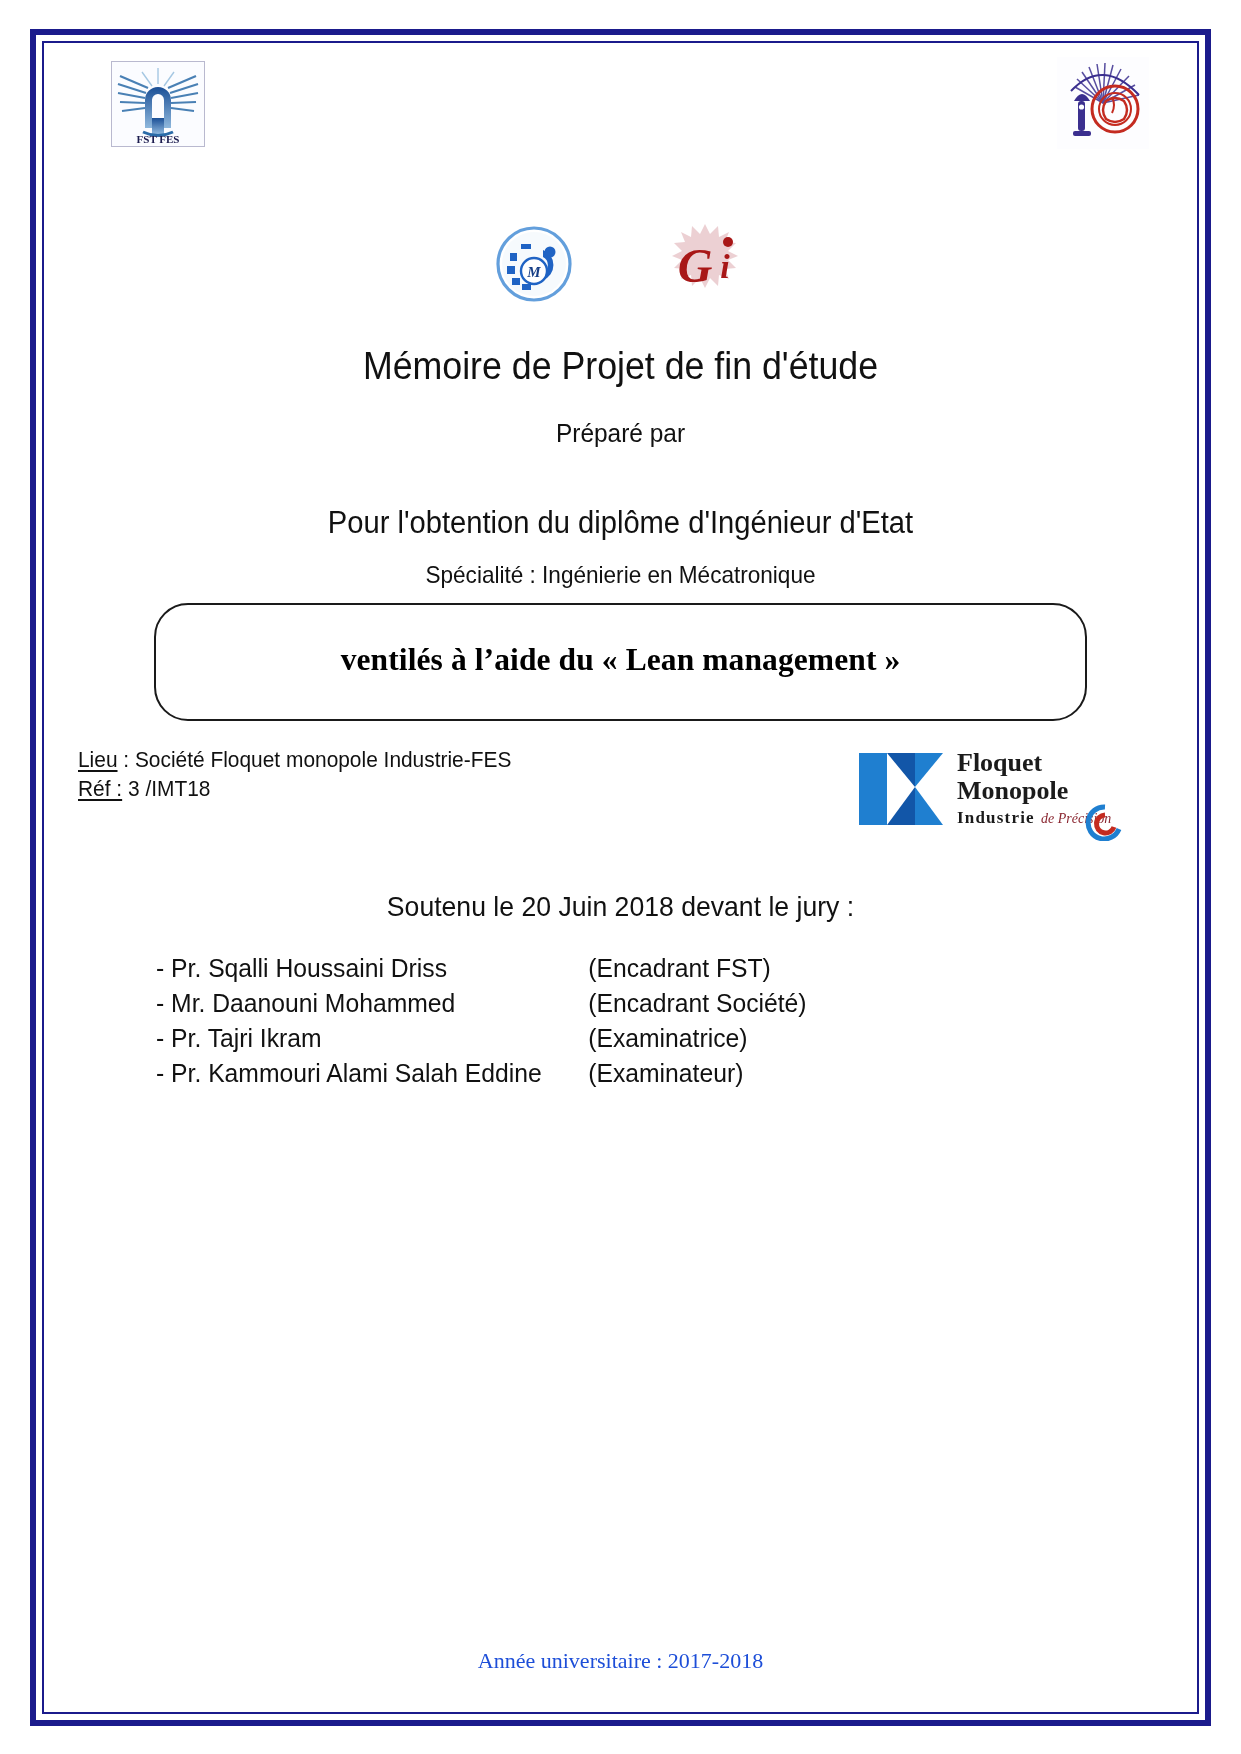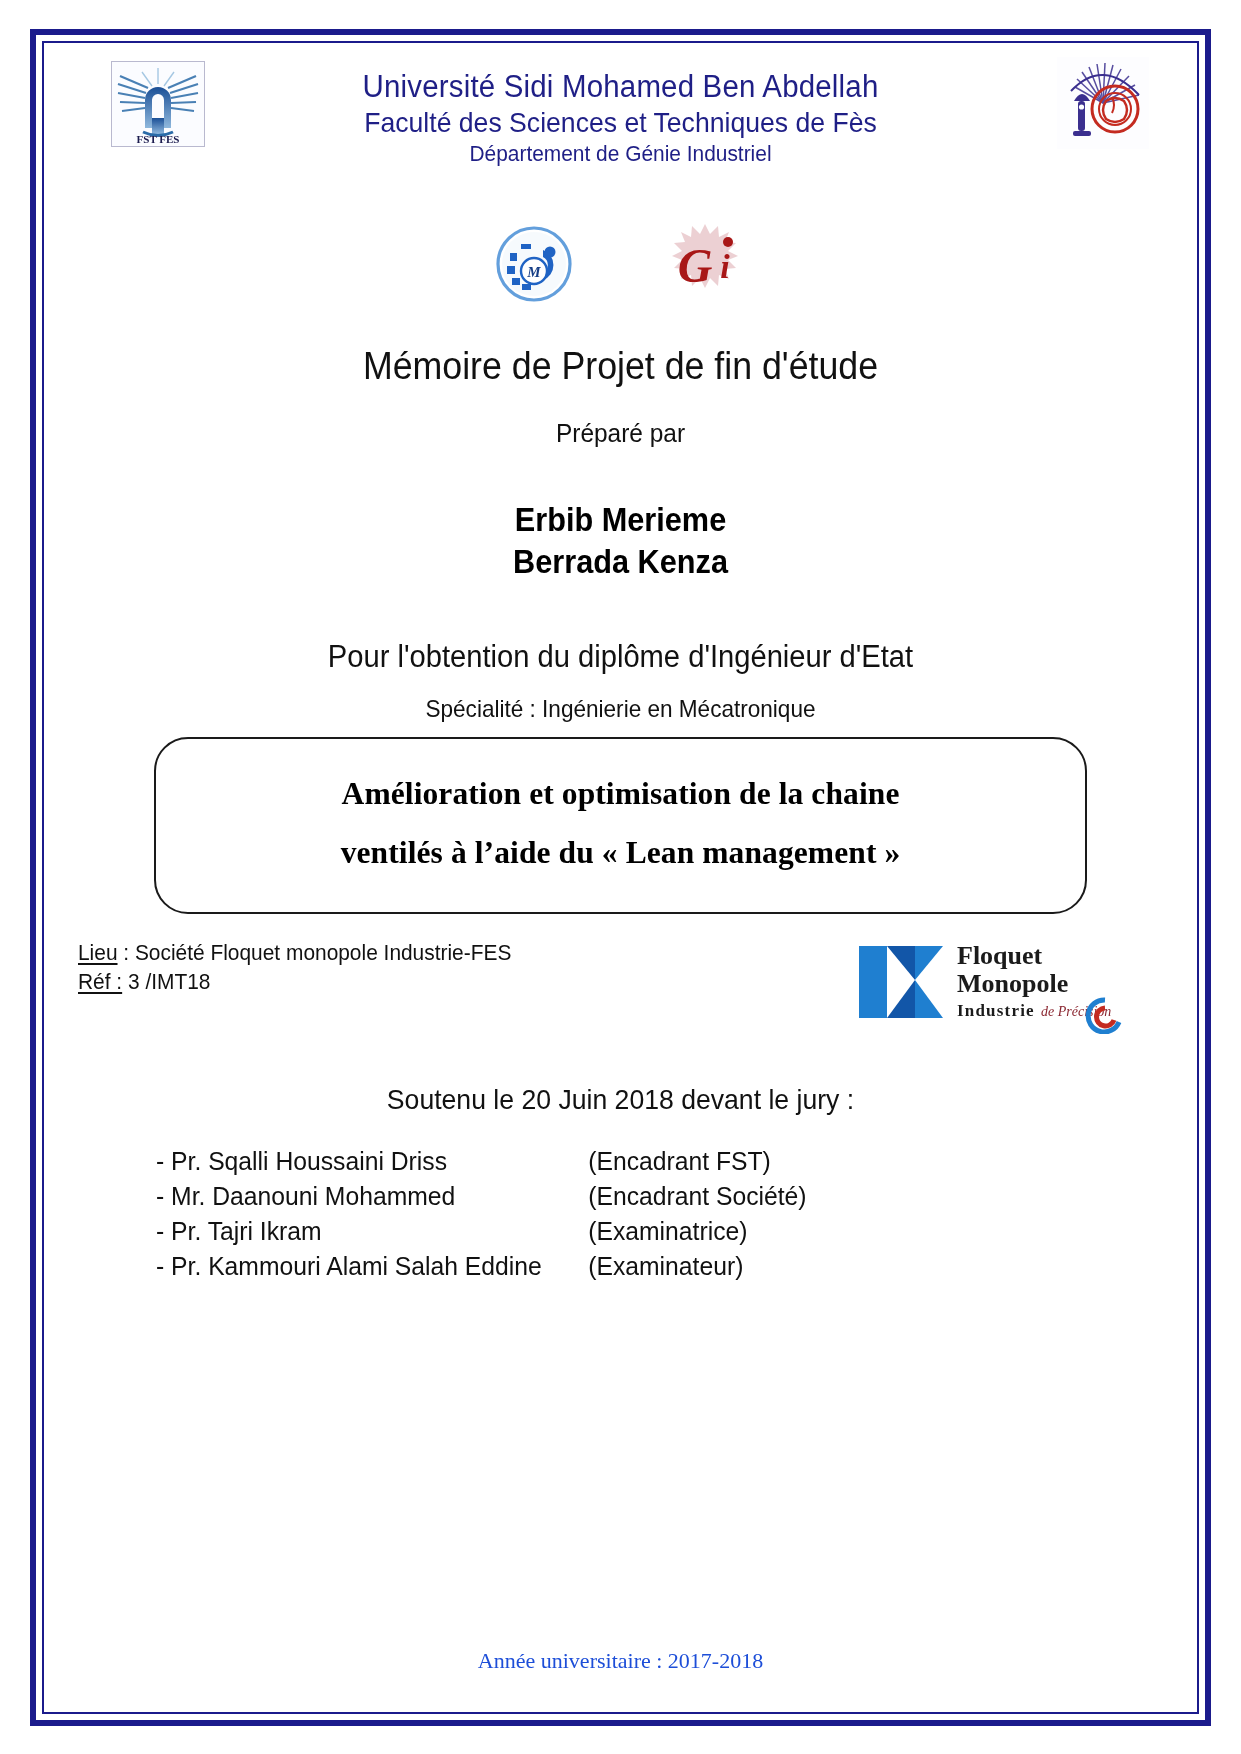--- a/index.html
+++ b/index.html
@@ -179,25 +179,20 @@
               <path d="M46 6 L46 22"></path>
               <path d="M62 10 L52 24"></path>
           </g>
           <path d="M33 66 L33 38 a13 13 0 0 1 26 0 L59 66 L52 66 L52 38 a6 6 0 0 0 -12 0 L40 66 Z" fill="url(#gfst)"></path>
           <rect x="40" y="56" width="12" height="16" fill="url(#gfst)"></rect>
           <path d="M31 70 q15 7 30 0" stroke="#2a6ba8" stroke-width="3" fill="none"></path>
           <text x="46" y="81" font-family="Liberation Serif, serif" font-size="11" font-weight="bold" fill="#1b1b4e" text-anchor="middle">FST FES</text>
         </svg>
       </div>
 
-      <div class="uni-block">
-        <div class="uni-line1">Université Sidi Mohamed Ben Abdellah</div>
-        <div class="uni-line2">Faculté des Sciences et Techniques de Fès</div>
-        <div class="uni-line3">Département de Génie Industriel</div>
-      </div>
 
       <div class="logo-usmba">
         <svg viewBox="0 0 92 92" width="92" height="92">
           <rect x="0" y="0" width="92" height="92" fill="#fdfdff"></rect>
           <g stroke="#3b2f8f" stroke-width="1.5" opacity=".85">
             <path d="M46 46 L18 30"></path>
               <path d="M46 46 L20 22"></path>
               <path d="M46 46 L25 15"></path>
             <path d="M46 46 L32 10"></path>
               <path d="M46 46 L40 7"></path>
@@ -252,31 +247,26 @@
           <text x="36" y="62" font-family="Liberation Serif, serif" font-size="48" font-style="italic" font-weight="bold" fill="#a81717" text-anchor="middle">G</text>
           <text x="66" y="58" font-family="Liberation Serif, serif" font-size="34" font-style="italic" font-weight="bold" fill="#a81717" text-anchor="middle">i</text>
           <circle cx="69" cy="22" r="5" fill="#a81717"></circle>
         </svg>
       </div>
     </div>
 
     <div class="memoire">Mémoire de Projet de fin d'étude</div>
     <div class="prepare">Préparé par</div>
 
-    <div class="names">
-      <div class="name">Erbib Merieme</div>
-      <div class="name">Berrada Kenza</div>
-    </div>
 
     <div class="diploma">Pour l'obtention du diplôme d'Ingénieur d'Etat</div>
     <div class="speciality">Spécialité : Ingénierie en Mécatronique</div>
 
 
     <div class="title-box">
-      <div class="title-line">Amélioration et optimisation de la chaine</div>
       <div class="title-line">ventilés à l’aide du « Lean management »</div>
     </div>
 
     <div class="lieu-row">
       <div class="lieu-block">
         <div>
           <span class="u">Lieu</span><span> : Société Floquet monopole Industrie-FES</span>
         </div>
         <div>
           <span class="u">Réf :</span><span>   3 /IMT18</span>

